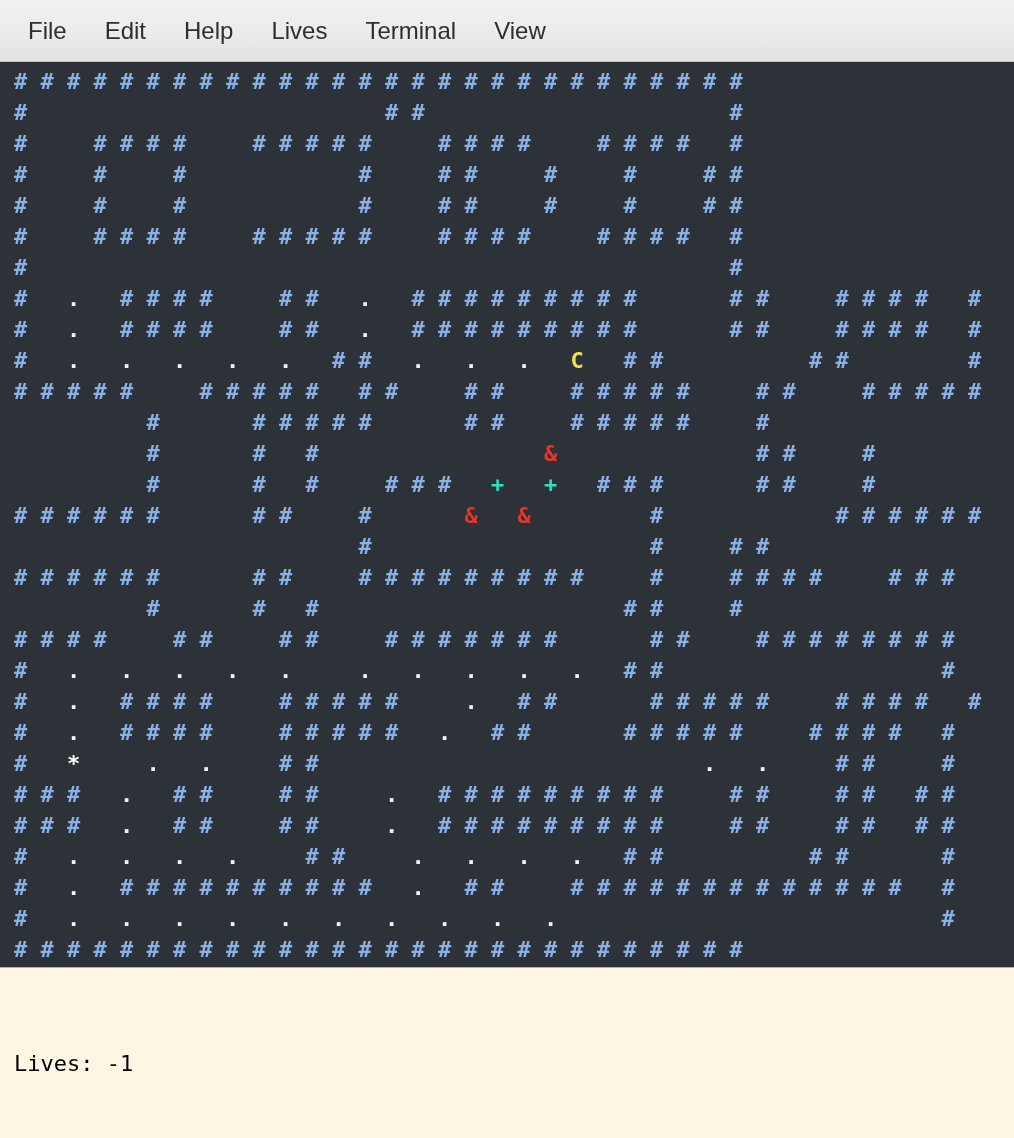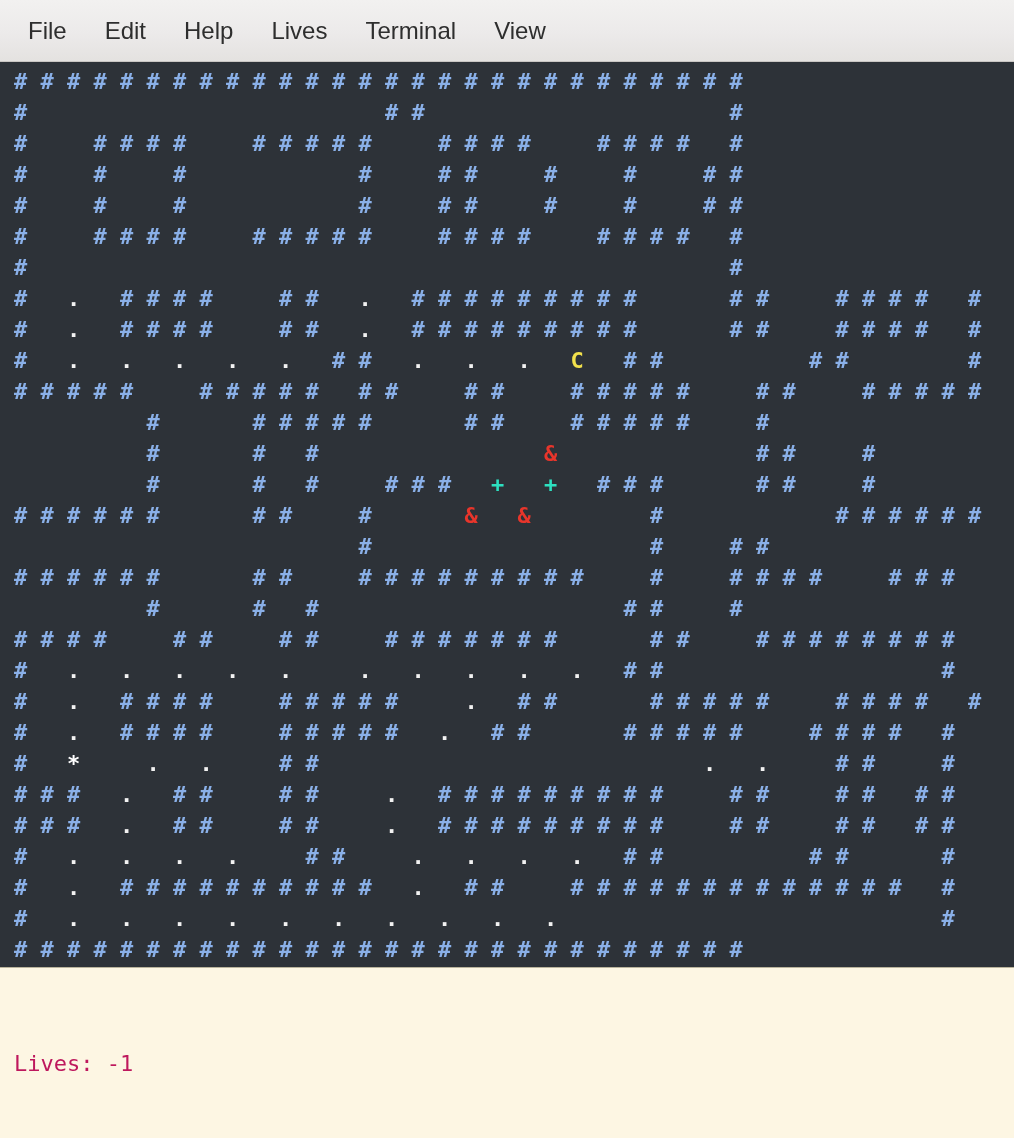--- a/index.html
+++ b/index.html
@@ -90,21 +90,21 @@
     flex: 1 1 auto;
     background: #fdf6e3;
     font-family: "DejaVu Sans Mono", "Liberation Mono", monospace;
     font-size: 22px;
     line-height: 31px;
     color: #7b7b72;
     padding: 18px 0 0 14px;
     box-sizing: border-box;
     white-space: pre;
   }
-  .status-line { display: block; height: 31px; color: #be185d; }
+  .status-line { display: block; height: 31px; color: #000000; }
 </style>
 </head>
 <body>
 
 <div id="window">
 
   <div id="menubar">
     <div class="menu-item">File</div>
     <div class="menu-item">Edit</div>
     <div class="menu-item">Help</div>

